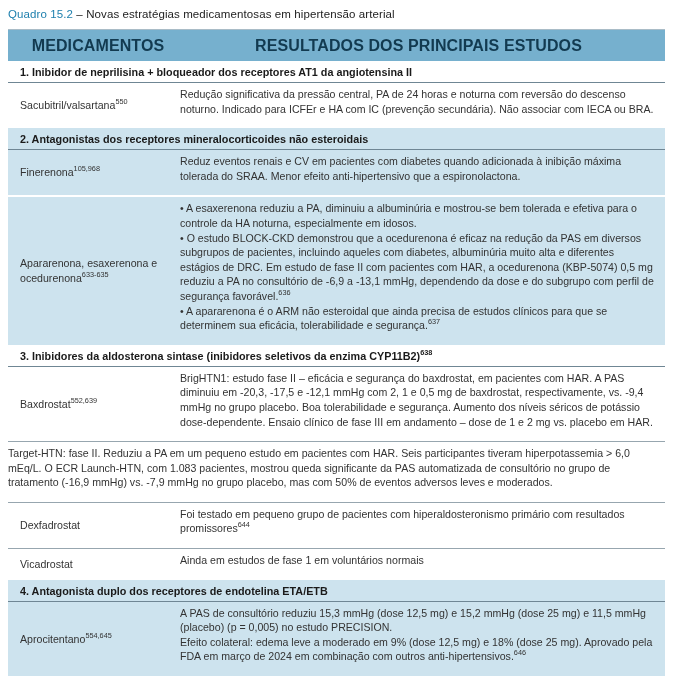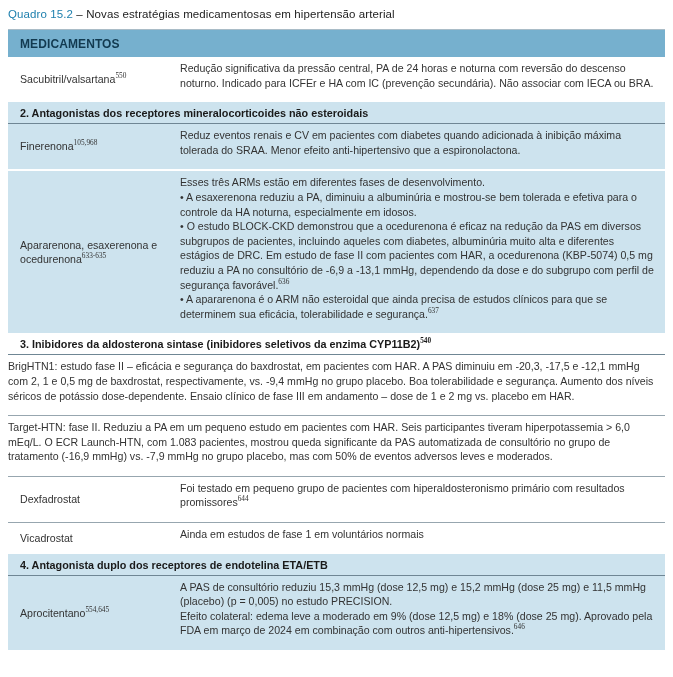--- a/index.html
+++ b/index.html
@@ -28,22 +28,23 @@
   }
   .caption .num { color: var(--title-accent); }
 
   .qtable { border-top: 1px solid #a9bcc7; }
 
   .thead {
     display: flex;
     background: var(--header-bg);
     color: #123a50;
     font-weight: bold;
-    font-size: 12px;
+    font-size: 16px;
     letter-spacing: 0.1px;
+    text-align: center;
   }
   .thead .c1 { width: 172px; padding: 7px 4px 6px 12px; }
   .thead .c2 { flex: 1; padding: 7px 8px 6px 0; }
 
   .sec-h {
     font-weight: bold;
     font-size: 10.8px;
     color: #1a1a1a;
     padding: 5px 12px 4px 12px;
     border-bottom: 1px solid var(--rule-dark);
@@ -59,39 +60,41 @@
   .row .c1 {
     width: 172px;
     padding: 5px 6px 5px 12px;
     display: flex;
     align-items: center;
     color: #333;
   }
   .row .c2 { flex: 1; padding: 4px 10px 12px 0; color: #333; }
   .row .c2 p { margin: 0; }
 
-  sup { font-size: 7.3px; line-height: 0; vertical-align: super; letter-spacing: 0; font-family: Liberation Serif, serif; }
+  sup { font-size: 7.3px; line-height: 0; vertical-align: super; letter-spacing: 0; }
 </style>
 </head>
 <body>
 
 <div class="page">
 
   <div class="caption">
     <span class="num">Quadro 15.2</span>
     <span class="rest">– Novas estratégias medicamentosas em hipertensão arterial</span>
   </div>
 
   <div class="qtable">
 
     <div class="thead">
       <div class="c1">MEDICAMENTOS</div>
+      <div class="c2">RESULTADOS DOS PRINCIPAIS ESTUDOS</div>
     </div>
 
     <div class="sec">
+      <div class="sec-h"><span>1. Inibidor de neprilisina + bloqueador dos receptores AT1 da angiotensina II</span><sup></sup></div>
       <div class="row">
         <div class="c1">
             <span><span>Sacubitril/valsartana</span><sup>550</sup></span>
           </div>
         <div class="c2">
           <p><span>Redução significativa da pressão central, PA de 24 horas e noturna com reversão do descenso noturno. Indicado para ICFEr e HA com IC (prevenção secundária). Não associar com IECA ou BRA.</span><sup></sup></p>
         </div>
       </div>
     </div>
 
@@ -103,31 +106,33 @@
           </div>
         <div class="c2">
           <p><span>Reduz eventos renais e CV em pacientes com diabetes quando adicionada à inibição máxima tolerada do SRAA. Menor efeito anti-hipertensivo que a espironolactona.</span><sup></sup></p>
         </div>
       </div>
       <div class="row">
         <div class="c1">
             <span><span>Apararenona, esaxerenona e ocedurenona</span><sup>633-635</sup></span>
           </div>
         <div class="c2">
-          <p><span>Esses três ARMs estão em diferentes fases de desenvolvimento.</span><sup></sup></p>
           <p><span>• A esaxerenona reduziu a PA, diminuiu a albuminúria e mostrou-se bem tolerada e efetiva para o controle da HA noturna, especialmente em idosos.</span><sup></sup></p>
           <p><span>• O estudo BLOCK-CKD demonstrou que a ocedurenona é eficaz na redução da PAS em diversos subgrupos de pacientes, incluindo aqueles com diabetes, albuminúria muito alta e diferentes estágios de DRC. Em estudo de fase II com pacientes com HAR, a ocedurenona (KBP-5074) 0,5 mg reduziu a PA no consultório de -6,9 a -13,1 mmHg, dependendo da dose e do subgrupo com perfil de segurança favorável.</span><sup>636</sup></p>
           <p><span>• A apararenona é o ARM não esteroidal que ainda precisa de estudos clínicos para que se determinem sua eficácia, tolerabilidade e segurança.</span><sup>637</sup></p>
         </div>
       </div>
     </div>
 
     <div class="sec">
-      <div class="sec-h"><span>3. Inibidores da aldosterona sintase (inibidores seletivos da enzima CYP11B2)</span><sup>540</sup></div>
+      <div class="sec-h"><span>3. Inibidores da aldosterona sintase (inibidores seletivos da enzima CYP11B2)</span><sup>638</sup></div>
       <div class="row">
+        <div class="c1">
+            <span><span>Baxdrostat</span><sup>552,639</sup></span>
+          </div>
         <div class="c2">
           <p><span>BrigHTN1: estudo fase II – eficácia e segurança do baxdrostat, em pacientes com HAR. A PAS diminuiu em -20,3, -17,5 e -12,1 mmHg com 2, 1 e 0,5 mg de baxdrostat, respectivamente, vs. -9,4 mmHg no grupo placebo. Boa tolerabilidade e segurança. Aumento dos níveis séricos de potássio dose-dependente. Ensaio clínico de fase III em andamento – dose de 1 e 2 mg vs. placebo em HAR.</span><sup></sup></p>
         </div>
       </div>
       <div class="row">
         <div class="c2">
           <p><span>Target-HTN: fase II. Reduziu a PA em um pequeno estudo em pacientes com HAR. Seis participantes tiveram hiperpotassemia &gt; 6,0 mEq/L. O ECR Launch-HTN, com 1.083 pacientes, mostrou queda significante da PAS automatizada de consultório no grupo de tratamento (-16,9 mmHg) vs. -7,9 mmHg no grupo placebo, mas com 50% de eventos adversos leves e moderados.</span><sup></sup></p>
         </div>
       </div>
       <div class="row">

